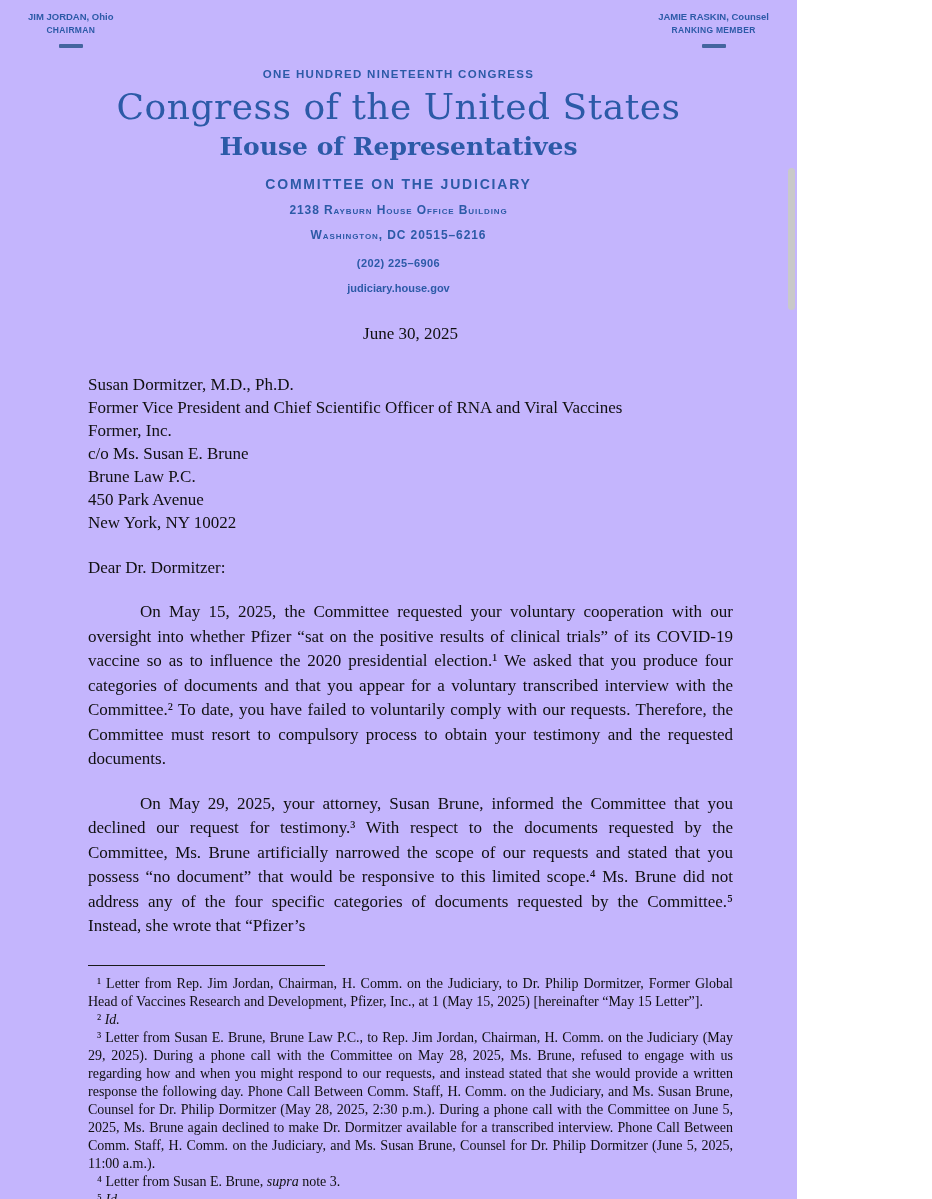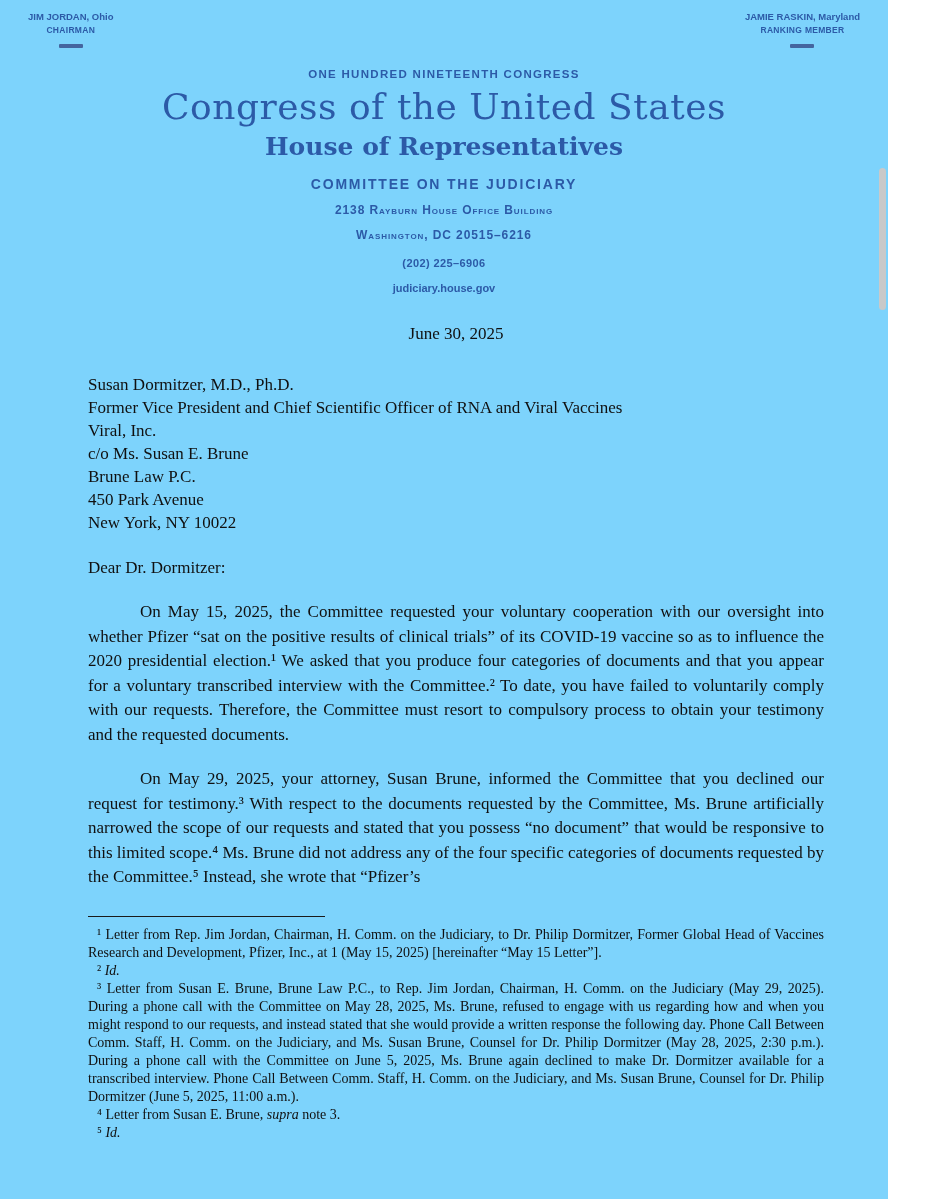--- a/index.html
+++ b/index.html
@@ -1,17 +1,17 @@
 <!DOCTYPE html>
 <html><head>
 <meta charset="utf-8">
 <style>
   html,body{margin:0;padding:0;background:#ffffff;}
   .page{
-    width:888px;height:1199px;position:relative;background:#7dd3fc;overflow:hidden;
+    width:797px;height:1199px;position:relative;background:#c4b5fd;overflow:hidden;
     font-family:"Liberation Serif","DejaVu Serif",serif;color:#101010;
   }
   
   .corner{
     position:absolute;top:10px;
     font-family:"Liberation Sans",sans-serif;font-weight:700;
     font-size:9.5px;color:#2c5aa7;text-align:center;line-height:1.45;
   }
   .corner.left{left:28px;}
   .corner.right{right:28px;}
@@ -43,42 +43,42 @@
 
 <div class="page">
 
   <div class="corner left">
     <div>JIM JORDAN, Ohio</div>
     <div class="corner-title">CHAIRMAN</div>
     <div class="corner-bar"></div>
   </div>
 
   <div class="corner right">
-    <div>JAMIE RASKIN, Maryland</div>
+    <div>JAMIE RASKIN, Counsel</div>
     <div class="corner-title">RANKING MEMBER</div>
     <div class="corner-bar"></div>
   </div>
 
   <div class="letterhead">
     <div class="lh-congress">ONE HUNDRED NINETEENTH CONGRESS</div>
     <div class="lh-title">Congress of the United States</div>
     <div class="lh-sub">House of Representatives</div>
     <div class="lh-committee">COMMITTEE ON THE JUDICIARY</div>
     <div class="lh-line">2138 Rayburn House Office Building</div>
     <div class="lh-line">Washington, DC 20515–6216</div>
     <div class="lh-phone">(202) 225–6906</div>
     <div class="lh-web">judiciary.house.gov</div>
   </div>
 
   <div class="letter-body">
     <div class="date">June 30, 2025</div>
     <div class="address">
         <div class="addr-line">Susan Dormitzer, M.D., Ph.D.</div>
         <div class="addr-line">Former Vice President and Chief Scientific Officer of RNA and Viral Vaccines</div>
-        <div class="addr-line">Viral, Inc.</div>
+        <div class="addr-line">Former, Inc.</div>
         <div class="addr-line">c/o Ms. Susan E. Brune</div>
         <div class="addr-line">Brune Law P.C.</div>
         <div class="addr-line">450 Park Avenue</div>
         <div class="addr-line">New York, NY 10022</div>
       </div>
     <div class="salutation">Dear Dr. Dormitzer:</div>
     <div>
         <p class="para">On May 15, 2025, the Committee requested your voluntary cooperation with our oversight into whether Pfizer “sat on the positive results of clinical trials” of its COVID-19 vaccine so as to influence the 2020 presidential election.¹ We asked that you produce four categories of documents and that you appear for a voluntary transcribed interview with the Committee.² To date, you have failed to voluntarily comply with our requests. Therefore, the Committee must resort to compulsory process to obtain your testimony and the requested documents.</p>
         <p class="para">On May 29, 2025, your attorney, Susan Brune, informed the Committee that you declined our request for testimony.³ With respect to the documents requested by the Committee, Ms. Brune artificially narrowed the scope of our requests and stated that you possess “no document” that would be responsive to this limited scope.⁴ Ms. Brune did not address any of the four specific categories of documents requested by the Committee.⁵ Instead, she wrote that “Pfizer’s</p>
       </div>

